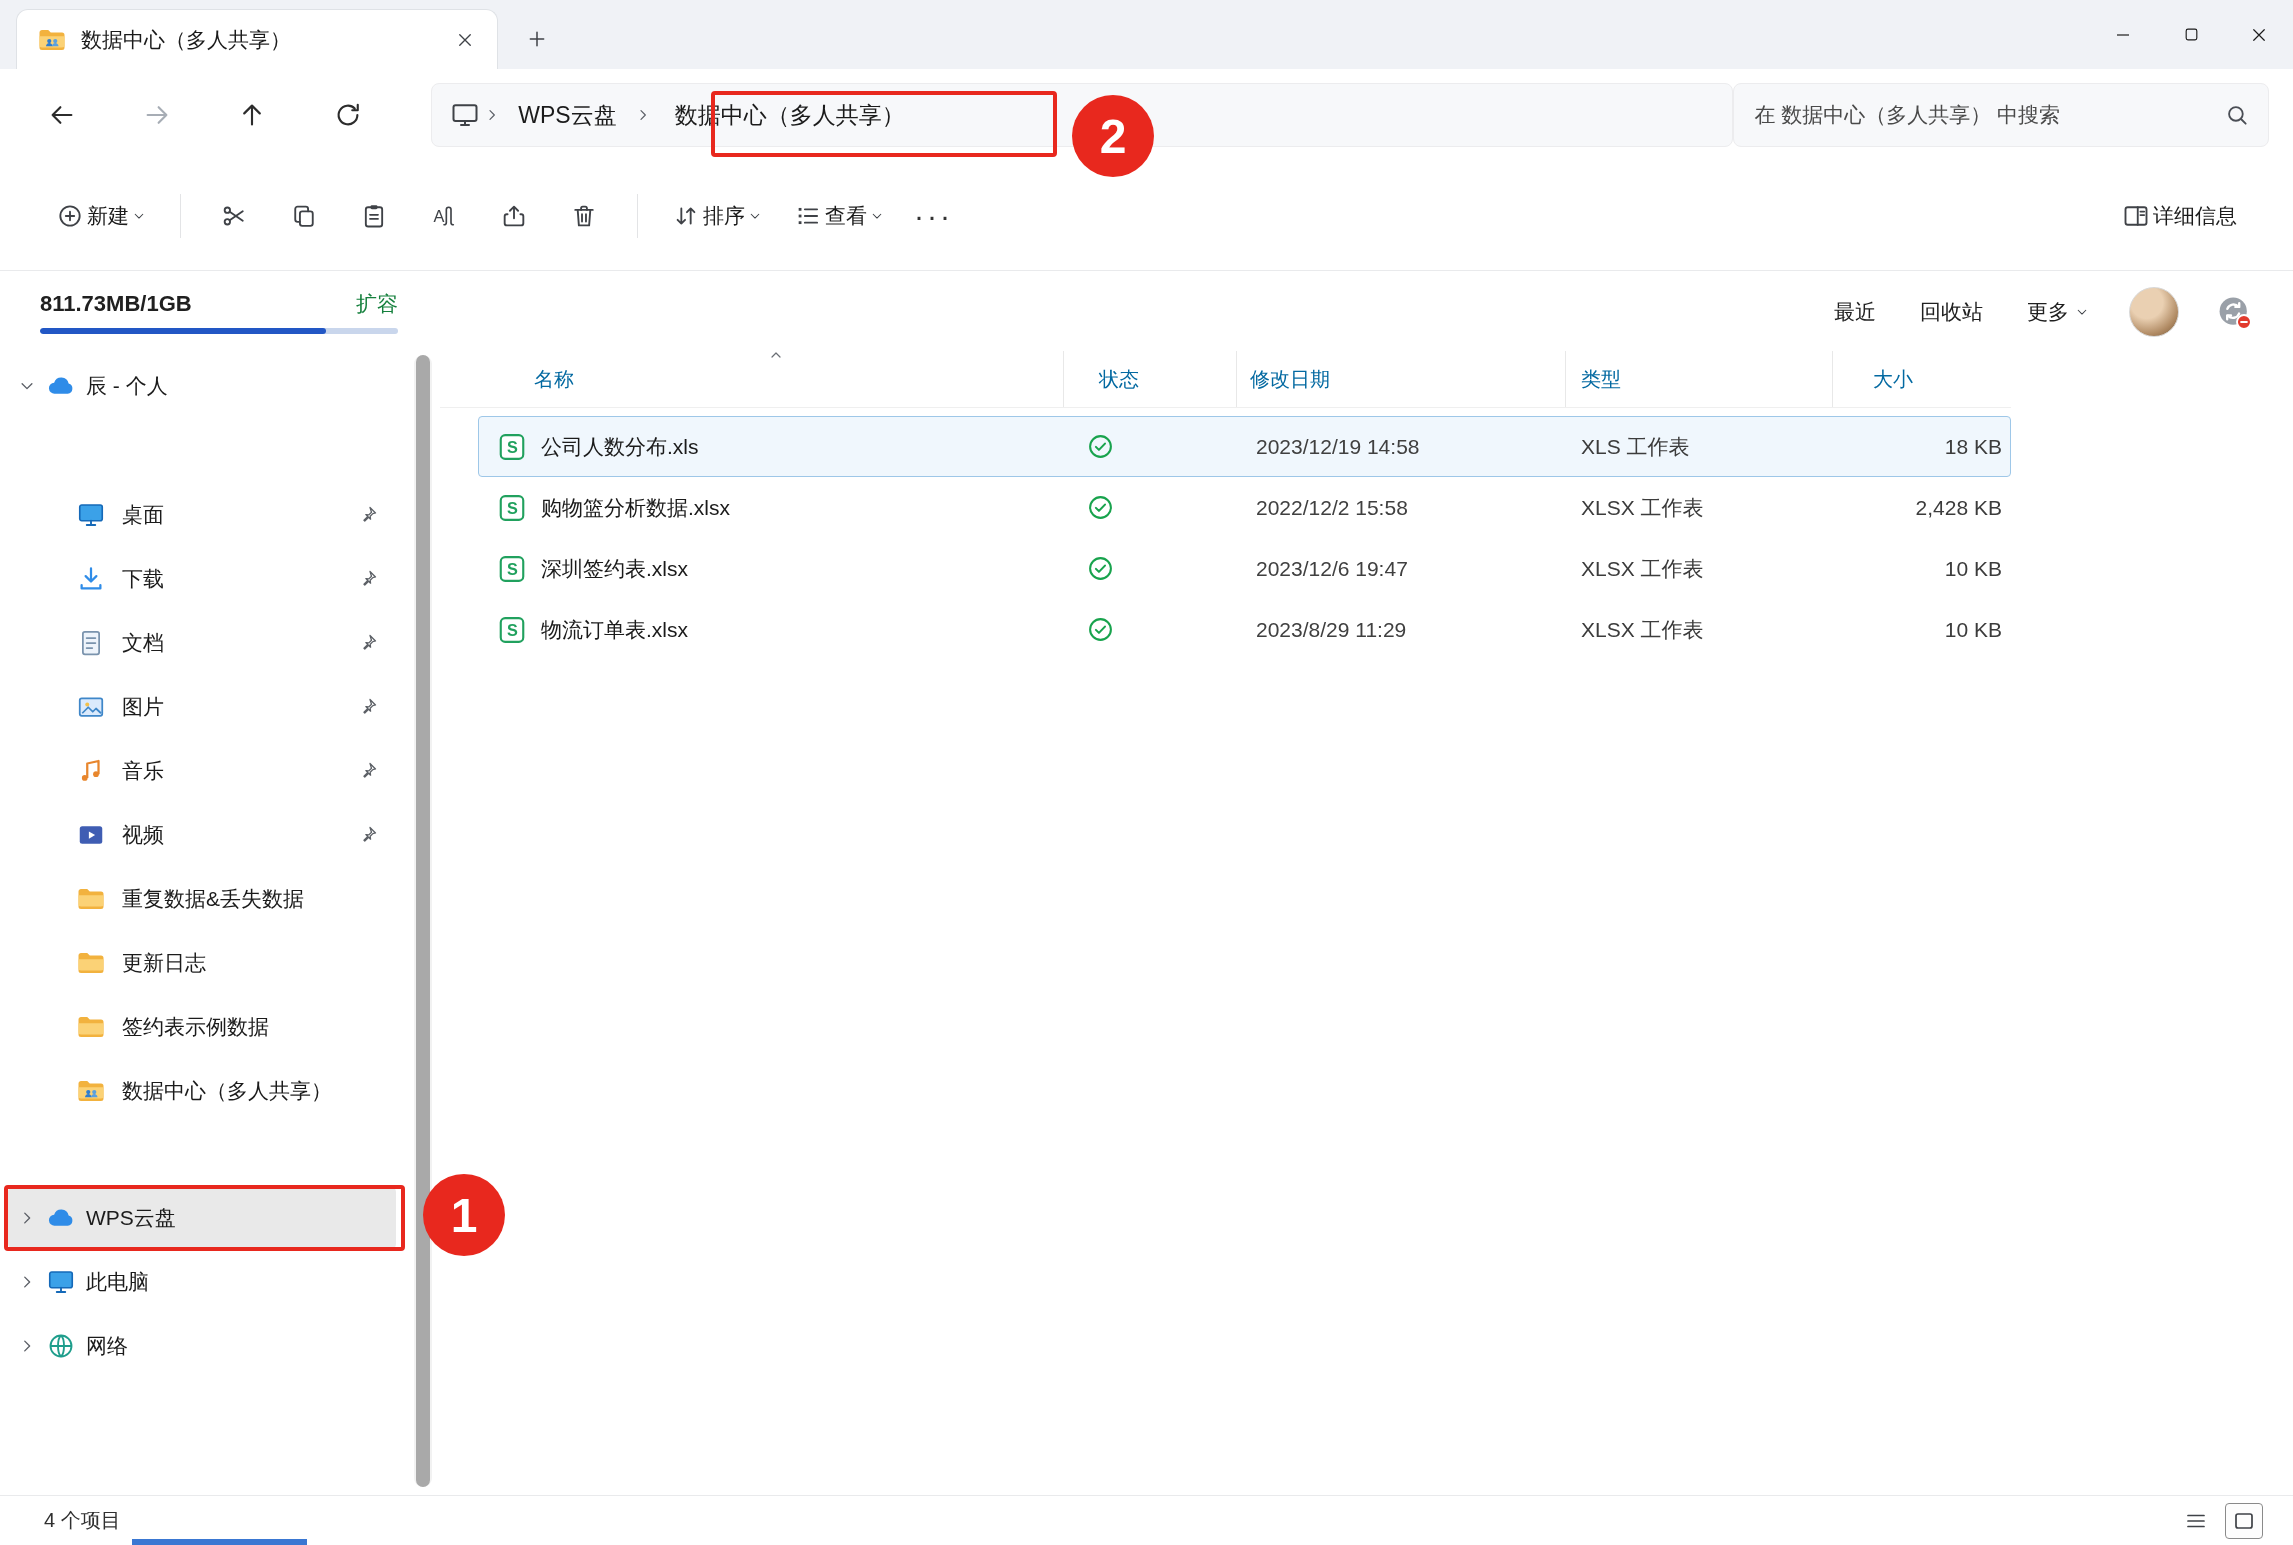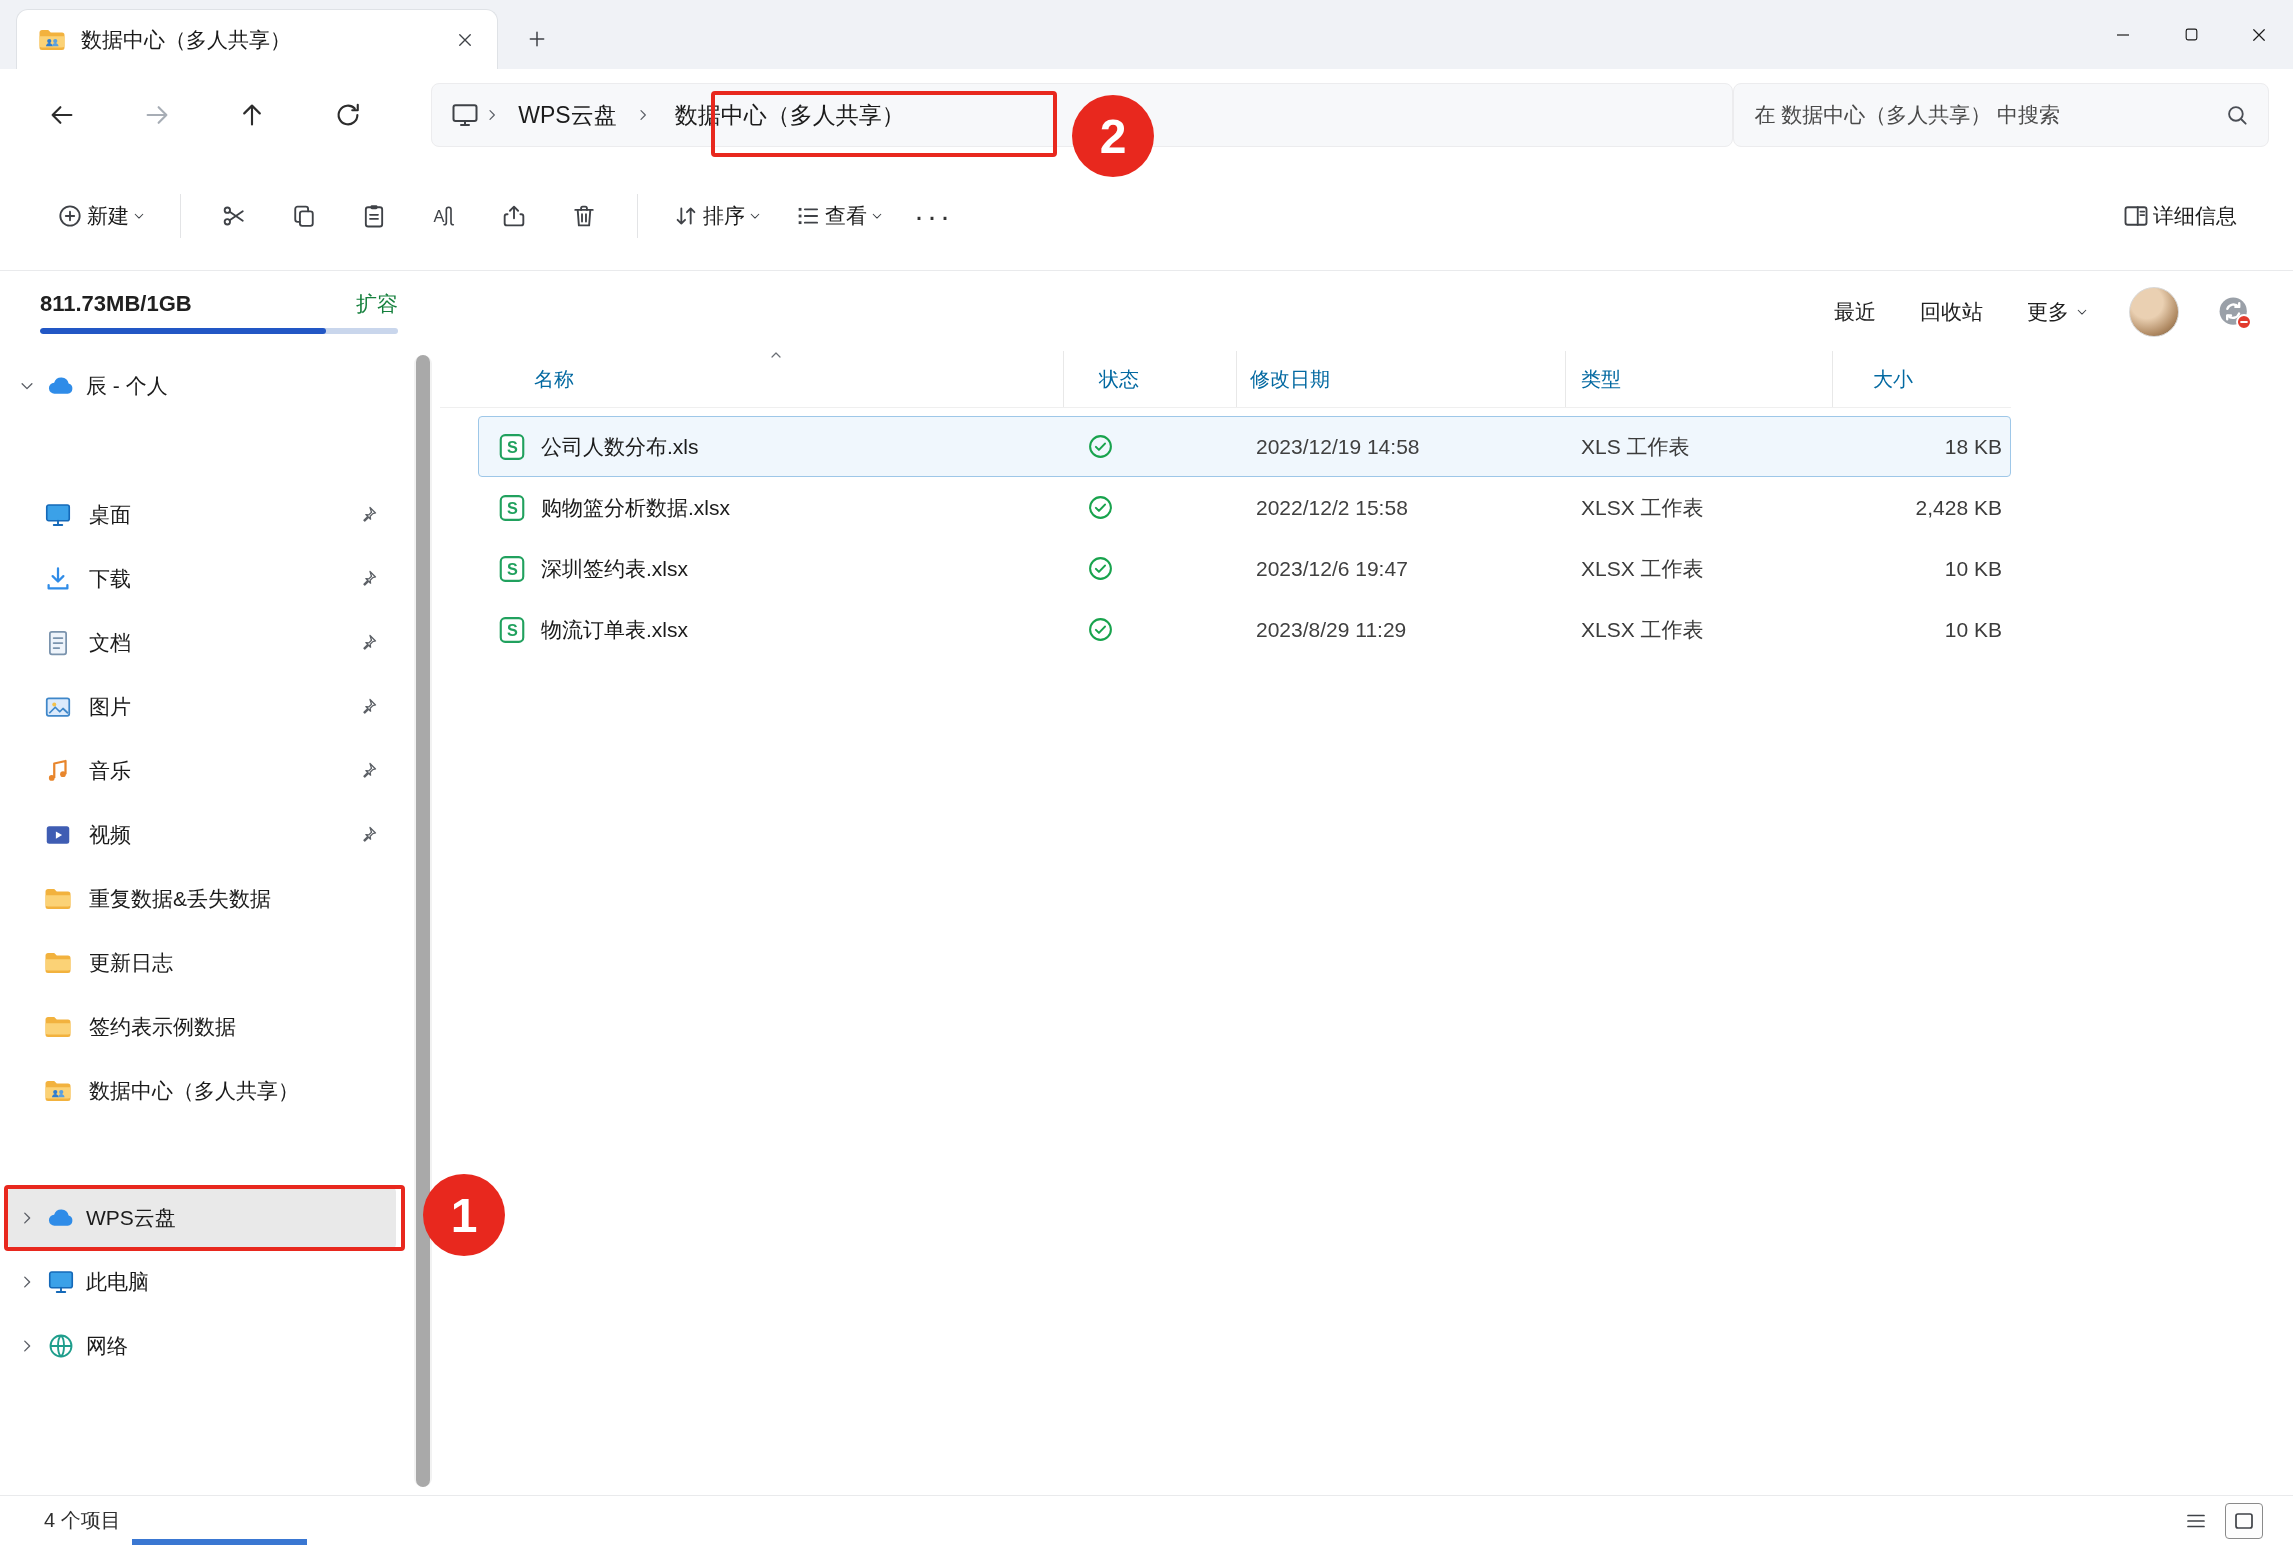--- a/index.html
+++ b/index.html
@@ -56,21 +56,21 @@
   .storage-right{margin-left:auto;display:flex;align-items:center;gap:36px;font-size:21px;color:#202020;}
   .quick-link{display:flex;align-items:center;gap:6px;padding:6px 4px;border-radius:6px;}
   .avatar{width:48px;height:48px;border-radius:50%;background:radial-gradient(circle at 35% 30%,#ead0b2 0 35%,#b08a63 70%,#6e5336 100%);border:1px solid #d8d8d8;}
 
   
   .body{position:absolute;top:351px;left:0;right:0;bottom:50px;background:#fff;}
 
   .sidebar{position:absolute;left:0;top:0;bottom:0;width:405px;padding-top:3px;box-sizing:border-box;font-size:21px;overflow:hidden;}
   .side-item{height:64px;display:flex;align-items:center;border-radius:6px;}
   .side-root{padding-left:18px;gap:10px;}
-  .side-child{padding-left:43px;gap:16px;}
+  .side-child{padding-left:76px;gap:16px;}
   .side-label{white-space:nowrap;overflow:hidden;}
   .side-pin{margin-left:auto;margin-right:26px;}
   .side-spacer-a{height:65px;}
   .side-spacer-b{height:63px;}
   .side-selected{background:#e9e9e9;margin:0 9px 0 8px;padding-left:10px;}
 
   .v-scrollbar{position:absolute;left:414px;top:4px;bottom:8px;width:18px;border-radius:9px;background:#f2f2f2;}
   .v-thumb{position:absolute;left:2px;right:2px;top:0;bottom:0;border-radius:7px;background:#a9a9a9;}
 
   .file-area{position:absolute;left:440px;right:0;top:0;bottom:0;}

